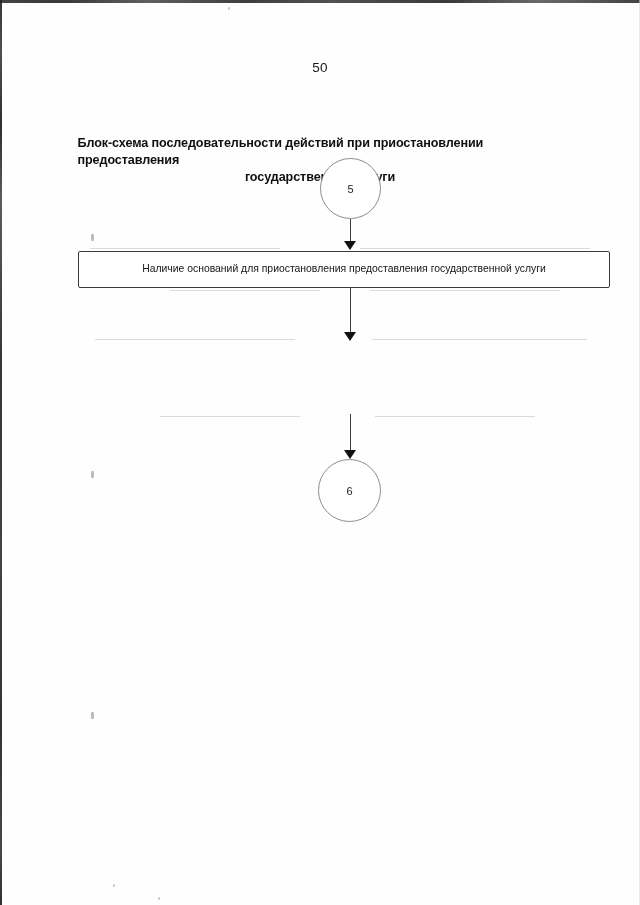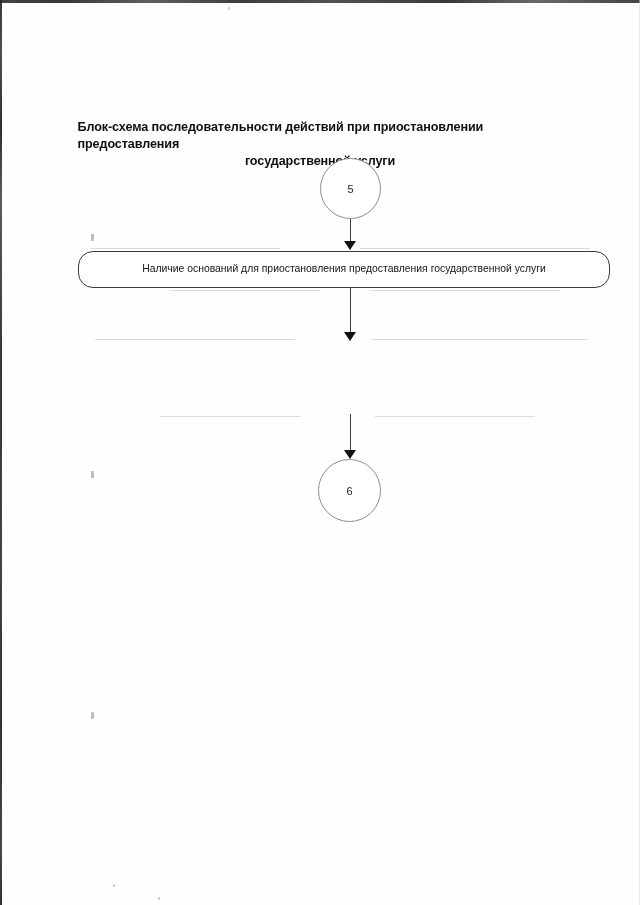--- a/index.html
+++ b/index.html
@@ -76,21 +76,21 @@
     top: 119px;
     left: 78px;
     width: 484px;
     text-align: center;
     font-size: 12.6px;
     font-weight: bold;
     line-height: 17px;
     color: #101010;
     letter-spacing: -0.1px;
   }
-  .doc-title .line1 { display: block; text-align: left; margin-left: -0.5px; }
+  .doc-title .line1 { display: block; text-align: left; margin-left: -0.5px; margin-top: 16px; }
   .doc-title .line2 { display: block; text-align: center; }
 
   
   .node-circle {
     position: absolute;
     border: 1px solid #8d8d8d;
     border-radius: 50%;
     box-sizing: border-box;
     display: flex;
     align-items: center;
@@ -100,21 +100,21 @@
     background: #fff;
   }
 
   .node-box {
     position: absolute;
     box-sizing: border-box;
     background: #fff;
     border: 1px solid #2a2a2a;
   }
   .node-box.rounded {
-    border-radius: 15px;
+    border-radius: 2px;
     border-color: #3a3a3a;
   }
   .node-box .box-text {
     display: block;
     text-align: center;
     font-size: 10.4px;
     line-height: 13.5px;
     color: #141414;
     white-space: pre-line;
   }
@@ -155,20 +155,21 @@
   <div class="scan-edge-top"></div>
   <div class="scan-edge-left"></div>
   <div class="scan-edge-right"></div>
   <div class="speck" style="left:91px; top:234px;"></div>
   <div class="speck" style="left:91px; top:471px;"></div>
   <div class="speck" style="left:91px; top:712px;"></div>
   <div class="speck tiny" style="left:228px; top:7px;"></div>
   <div class="speck tiny" style="left:158px; top:897px;"></div>
   <div class="speck tiny" style="left:113px; top:884px;"></div>
 
+  <div class="page-number">50</div>
 
   <div class="doc-title">
     <span class="line1">Блок-схема последовательности действий при приостановлении предоставления</span>
     <span class="line2">государственной услуги</span>
   </div>
 
   <div class="node-circle" id="node-5" style="left:320px; top:158px; width:61px; height:61px;">
     <span>5</span>
   </div>
 

